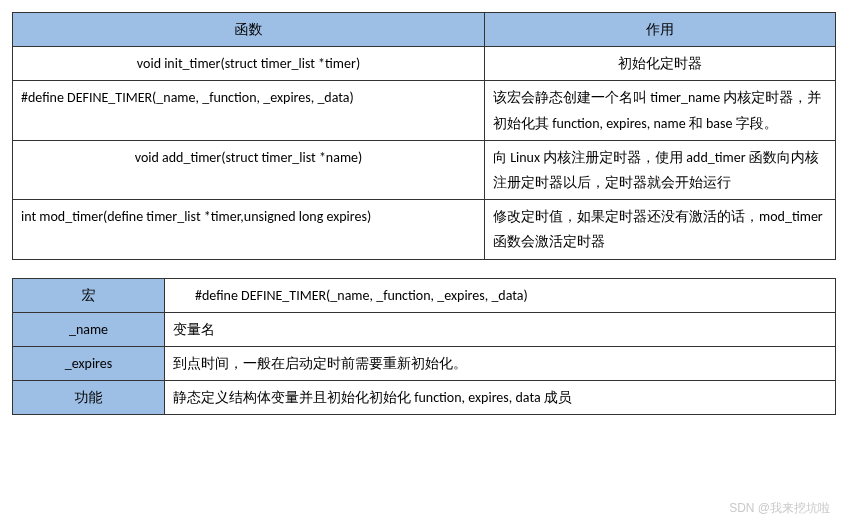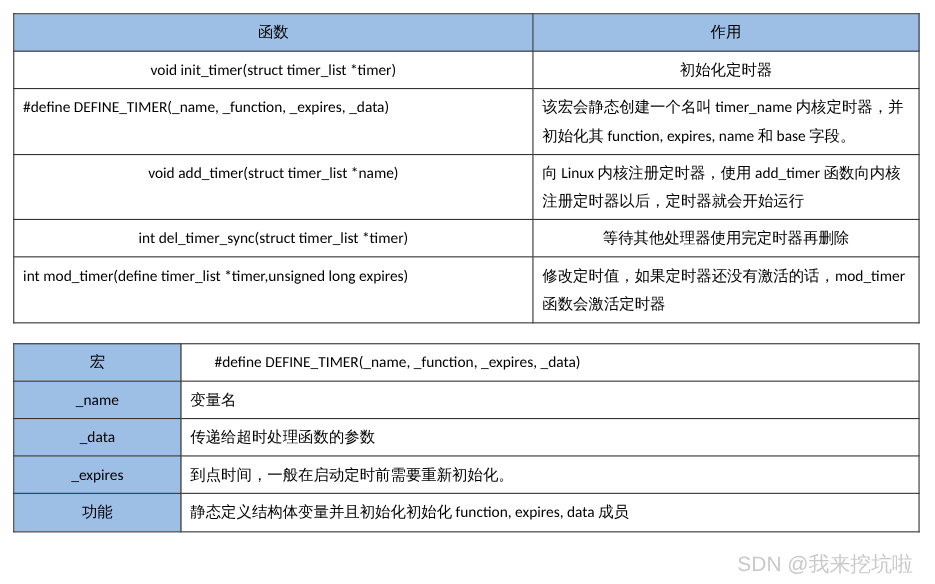--- a/index.html
+++ b/index.html
@@ -35,21 +35,21 @@
   }
   .table1-col1 { width: 455px; }
   .table1-col2 { }
   .center { text-align: center; margin-left: 36px; }
   .indent { padding-left: 30px; }
   .watermark {
     position: absolute;
     right: 20px;
     top: 500px;
     color: #c9c9c9;
-    font-size: 19px;
+    font-size: 12px;
     font-family: "Microsoft YaHei", sans-serif;
   }
 </style>
 </head>
 <body>
 
 <table>
   <tbody>
       <tr>
     <td class="header-cell table1-col1">函数</td>
@@ -61,45 +61,37 @@
   </tr>
   <tr>
     <td class="table1-col1">#define DEFINE_TIMER(_name, _function, _expires, _data)</td>
     <td>该宏会静态创建一个名叫 timer_name 内核定时器，并初始化其 function, expires, name 和 base 字段。</td>
   </tr>
   <tr>
     <td class="table1-col1 center">void add_timer(struct timer_list *name)</td>
     <td>向 Linux 内核注册定时器，使用 add_timer 函数向内核注册定时器以后，定时器就会开始运行</td>
   </tr>
   <tr>
-    <td class="table1-col1 center">int del_timer_sync(struct timer_list *timer)</td>
-    <td class="center">等待其他处理器使用完定时器再删除</td>
-  </tr>
-  <tr>
     <td class="table1-col1">int mod_timer(define timer_list *timer,unsigned long expires)</td>
     <td>修改定时值，如果定时器还没有激活的话，mod_timer 函数会激活定时器</td>
   </tr>
 </tbody>
   </table>
 
 <table>
   <tbody>
       <tr>
     <td class="label-cell">宏</td>
     <td class="indent">#define DEFINE_TIMER(_name, _function, _expires, _data)</td>
   </tr>
   <tr>
     <td class="label-cell">_name</td>
     <td>变量名</td>
   </tr>
   <tr>
-    <td class="label-cell">_data</td>
-    <td>传递给超时处理函数的参数</td>
-  </tr>
-  <tr>
     <td class="label-cell">_expires</td>
     <td>到点时间，一般在启动定时前需要重新初始化。</td>
   </tr>
   <tr>
     <td class="label-cell">功能</td>
     <td>静态定义结构体变量并且初始化初始化 function, expires, data 成员</td>
   </tr>
 </tbody>
   </table>
 

